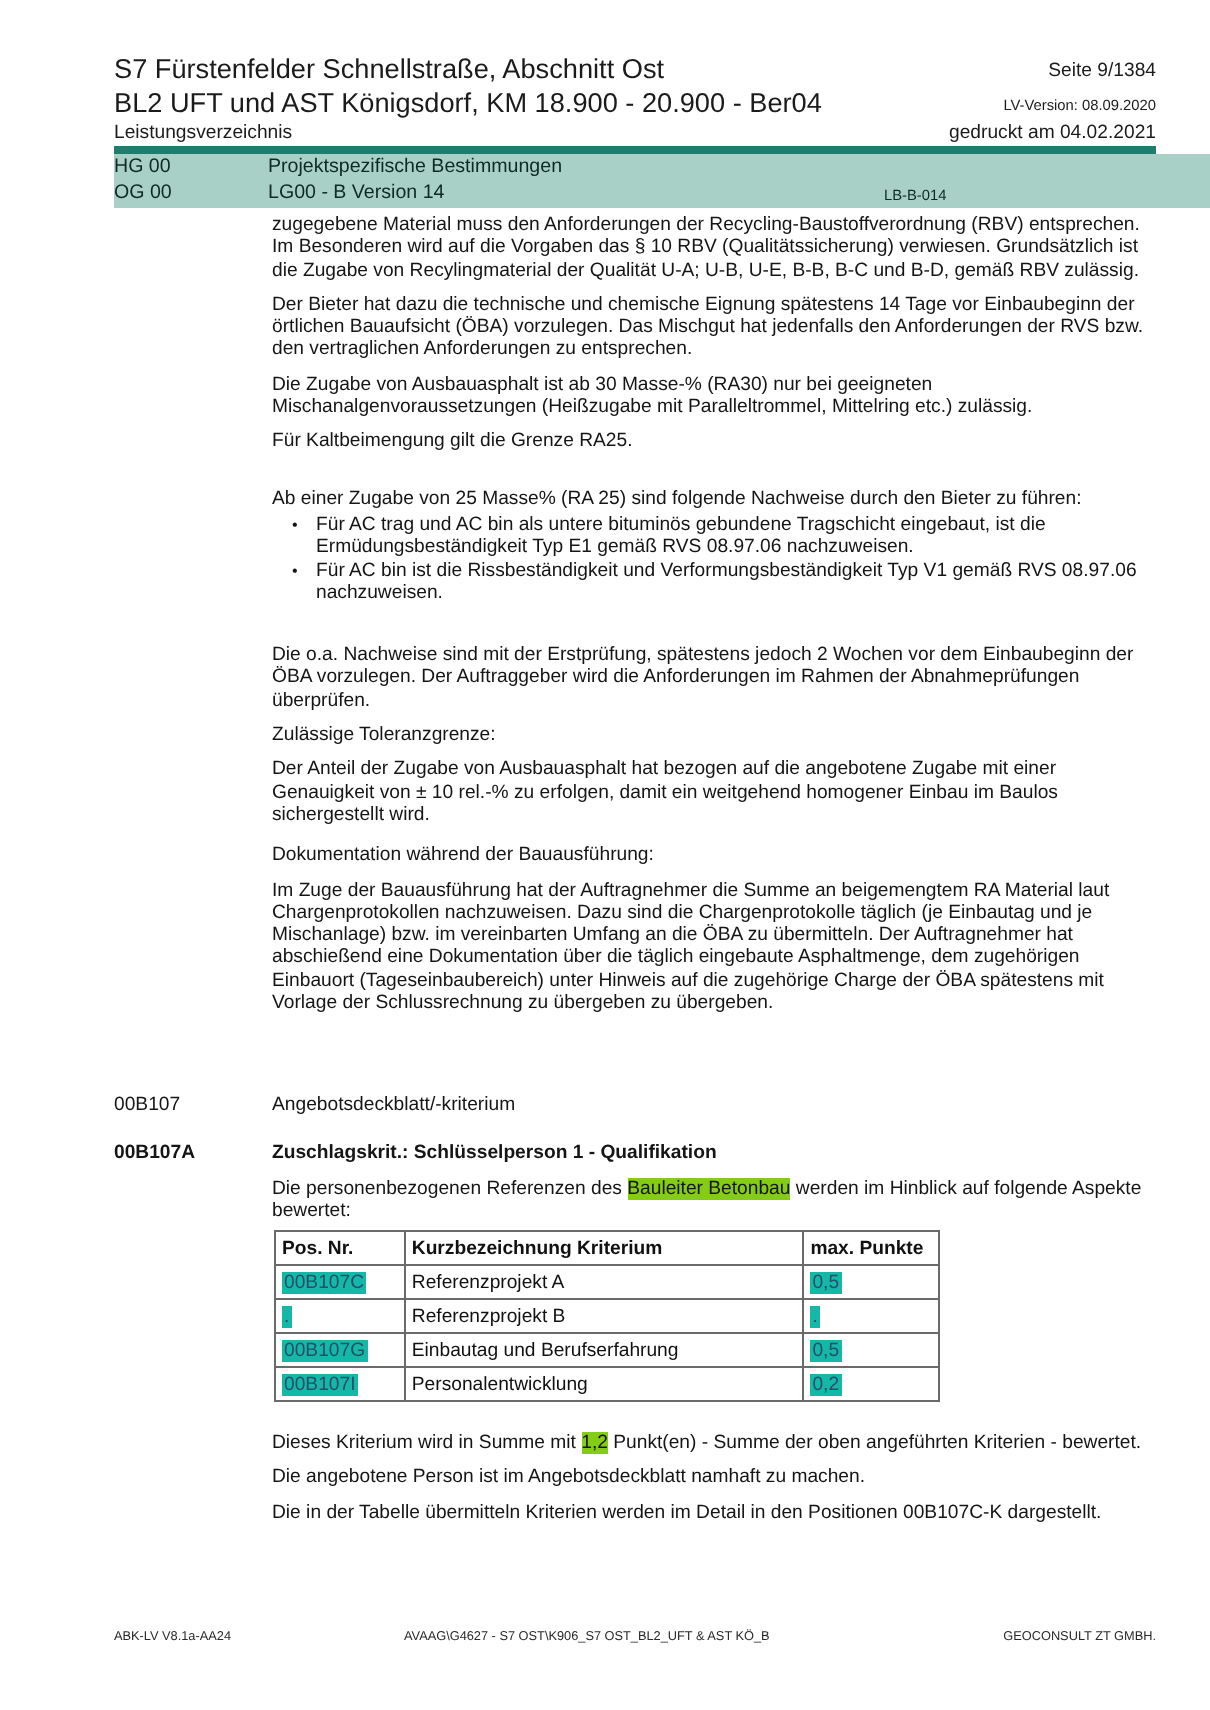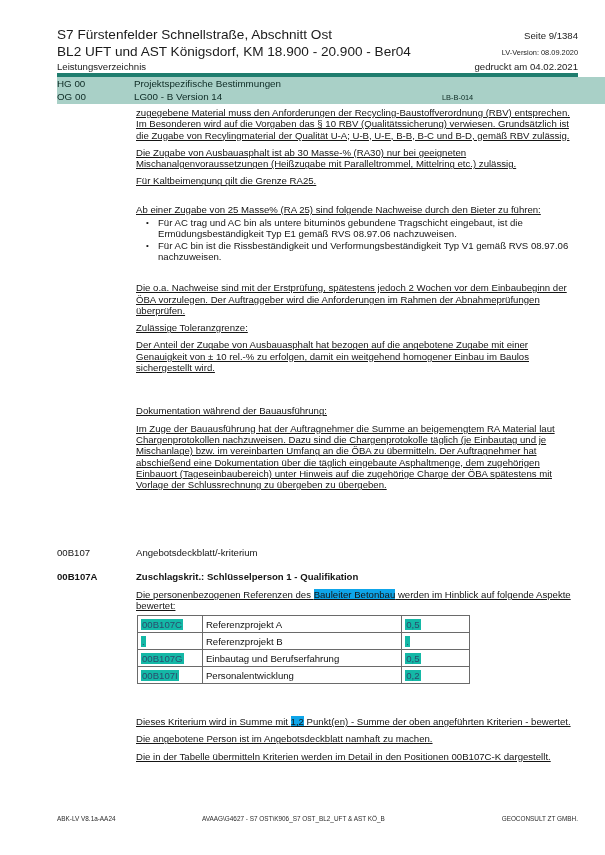--- a/index.html
+++ b/index.html
@@ -19,25 +19,25 @@
   .band-dark { left: 57px; top: 73px; width: 521px; height: 4px; background: #1f7d6e; }
   .band { left: 57px; top: 77px; width: 580px; height: 27px; background: #a9d0c7; }
   .band .r { position: absolute; font-size: 9.8px; color: #0d2a24; white-space: nowrap; }
   .band .c1 { left: 0px; }
   .band .c2 { left: 77px; }
   .band .row1 { top: 1px; }
   .band .row2 { top: 14px; }
   .band .code { left: 385px; top: 16px; font-size: 7.4px; }
   .band .cur { right: 2px; top: 14px; }
   .body-text { left: 136px; width: 444px; font-size: 9.6px; line-height: 11.3px; color: #151515; }
-  .body-text p { margin: 0 0 6px 0; text-decoration: underline; }
+  .body-text p { margin: 0 0 6px 0; }
   .body-text ul { margin: 0; padding-left: 22px; list-style: none; }
   .body-text li { position: relative; }
   .body-text li::before { content: "•"; position: absolute; left: -12px; font-size: 8px; }
-  .hl { background: #0ea5e9; }
+  .hl { background: #84cc16; }
   .pos-code { left: 57px; font-size: 9.6px; color: #151515; }
   .pos-label { left: 136px; font-size: 9.6px; color: #151515; }
   .bold { font-weight: bold; }
   table.crit {
     position: absolute; left: 137px; top: 615px; width: 333px;
     border-collapse: collapse; font-size: 9.6px; border: 1.5px solid #3a3a3a;
   }
   table.crit td, table.crit th {
     border: 1px solid #6a6a6a; padding: 1px 3px; height: 14px; text-align: left;
   }
@@ -61,30 +61,31 @@
   <span class="r c1 row1">HG 00</span>
   <span class="r c2 row1">Projektspezifische Bestimmungen</span>
   <span class="r c1 row2">OG 00</span>
   <span class="r c2 row2">LG00 - B Version 14</span>
   <span class="r code">LB-B-014</span>
   <span class="r cur">EUR</span>
 </div>
 
 <div class="abs body-text" style="top:107px;">
   <p>zugegebene Material muss den Anforderungen der Recycling-Baustoffverordnung (RBV) entsprechen. Im Besonderen wird auf die Vorgaben das § 10 RBV (Qualitätssicherung) verwiesen. Grundsätzlich ist die Zugabe von Recylingmaterial der Qualität U-A; U-B, U-E, B-B, B-C und B-D, gemäß RBV zulässig.</p>
+  <p>Der Bieter hat dazu die technische und chemische Eignung spätestens 14 Tage vor Einbaubeginn der örtlichen Bauaufsicht (ÖBA) vorzulegen. Das Mischgut hat jedenfalls den Anforderungen der RVS bzw. den vertraglichen Anforderungen zu entsprechen.</p>
   <p>Die Zugabe von Ausbauasphalt ist ab 30 Masse-% (RA30) nur bei geeigneten Mischanalgenvoraussetzungen (Heißzugabe mit Paralleltrommel, Mittelring etc.) zulässig.</p>
   <p style="margin-bottom:17px;">Für Kaltbeimengung gilt die Grenze RA25.</p>
   <p style="margin-bottom:2px;">Ab einer Zugabe von 25 Masse% (RA 25) sind folgende Nachweise durch den Bieter zu führen:</p>
   <ul style="margin-bottom:20px;">
     <li>Für AC trag und AC bin als untere bituminös gebundene Tragschicht eingebaut, ist die Ermüdungsbeständigkeit Typ E1 gemäß RVS 08.97.06 nachzuweisen.</li>
     <li>Für AC bin ist die Rissbeständigkeit und Verformungsbeständigkeit Typ V1 gemäß RVS 08.97.06 nachzuweisen.</li>
   </ul>
   <p>Die o.a. Nachweise sind mit der Erstprüfung, spätestens jedoch 2 Wochen vor dem Einbaubeginn der ÖBA vorzulegen. Der Auftraggeber wird die Anforderungen im Rahmen der Abnahmeprüfungen überprüfen.</p>
   <p>Zulässige Toleranzgrenze:</p>
-  <p style="margin-bottom:32px;">Der Anteil der Zugabe von Ausbauasphalt hat bezogen auf die angebotene Zugabe mit einer Genauigkeit von ± 10 rel.-% zu erfolgen, damit ein weitgehend homogener Einbau im Baulos sichergestellt wird.</p>
+  <p style="margin-bottom:9px;">Der Anteil der Zugabe von Ausbauasphalt hat bezogen auf die angebotene Zugabe mit einer Genauigkeit von ± 10 rel.-% zu erfolgen, damit ein weitgehend homogener Einbau im Baulos sichergestellt wird.</p>
   <p>Dokumentation während der Bauausführung:</p>
   <p>Im Zuge der Bauausführung hat der Auftragnehmer die Summe an beigemengtem RA Material laut Chargenprotokollen nachzuweisen. Dazu sind die Chargenprotokolle täglich (je Einbautag und je Mischanlage) bzw. im vereinbarten Umfang an die ÖBA zu übermitteln. Der Auftragnehmer hat abschießend eine Dokumentation über die täglich eingebaute Asphaltmenge, dem zugehörigen Einbauort (Tageseinbaubereich) unter Hinweis auf die zugehörige Charge der ÖBA spätestens mit Vorlage der Schlussrechnung zu übergeben zu übergeben.</p>
 </div>
 
 <div class="abs pos-code" style="top:547px;">00B107</div>
 <div class="abs pos-label" style="top:547px;">Angebotsdeckblatt/-kriterium</div>
 <div class="abs pos-code bold" style="top:571px;">00B107A</div>
 <div class="abs pos-label bold" style="top:571px;">Zuschlagskrit.: Schlüsselperson 1 - Qualifikation</div>
 
 <div class="abs body-text" style="top:589px;">
@@ -93,20 +94,25 @@
   </p>
 </div>
 
 <table class="crit">
   <colgroup>
       <col style="width:65px">
       <col style="width:200px">
       <col style="width:68px">
     </colgroup>
   <tbody>
+      <tr>
+    <th>Pos. Nr.</th>
+    <th>Kurzbezeichnung Kriterium</th>
+    <th>max. Punkte</th>
+  </tr>
   <tr>
     <td class="hlc"><span>00B107C</span></td>
     <td>Referenzprojekt A</td>
     <td class="hlc"><span>0,5</span></td>
   </tr>
   <tr>
     <td class="hlc"><span>.</span></td>
     <td>Referenzprojekt B</td>
     <td class="hlc"><span>.</span></td>
   </tr>

